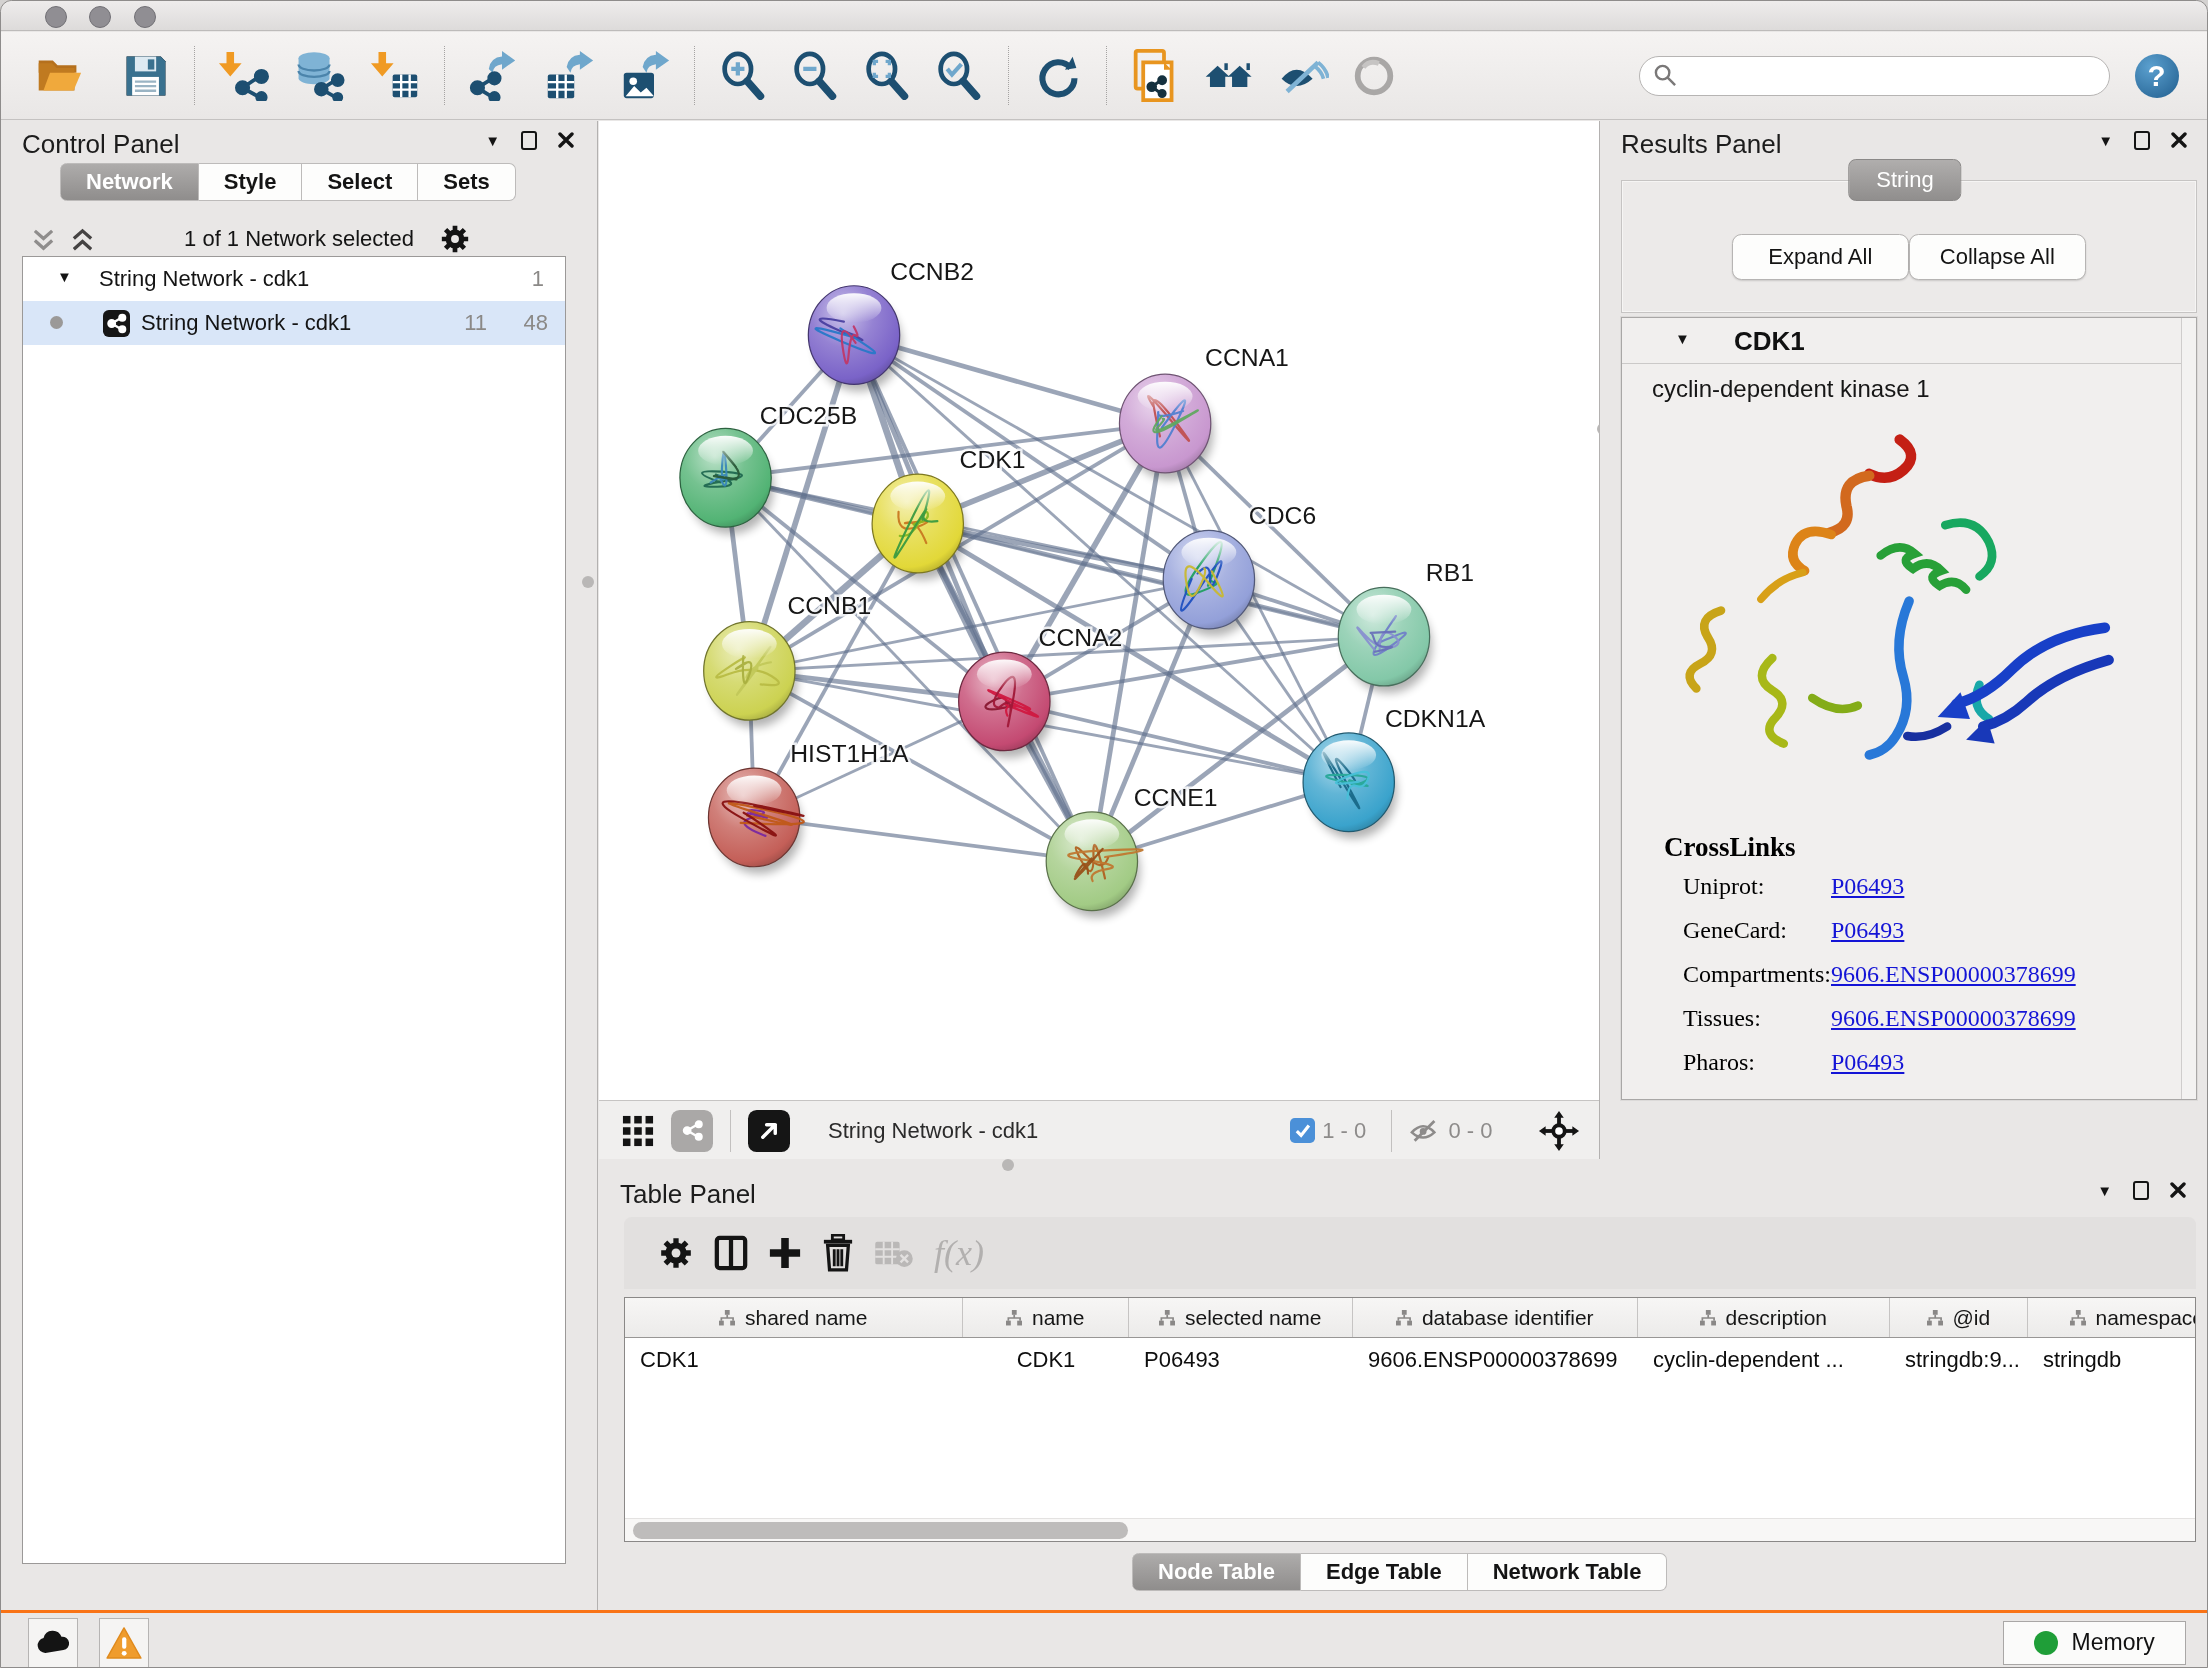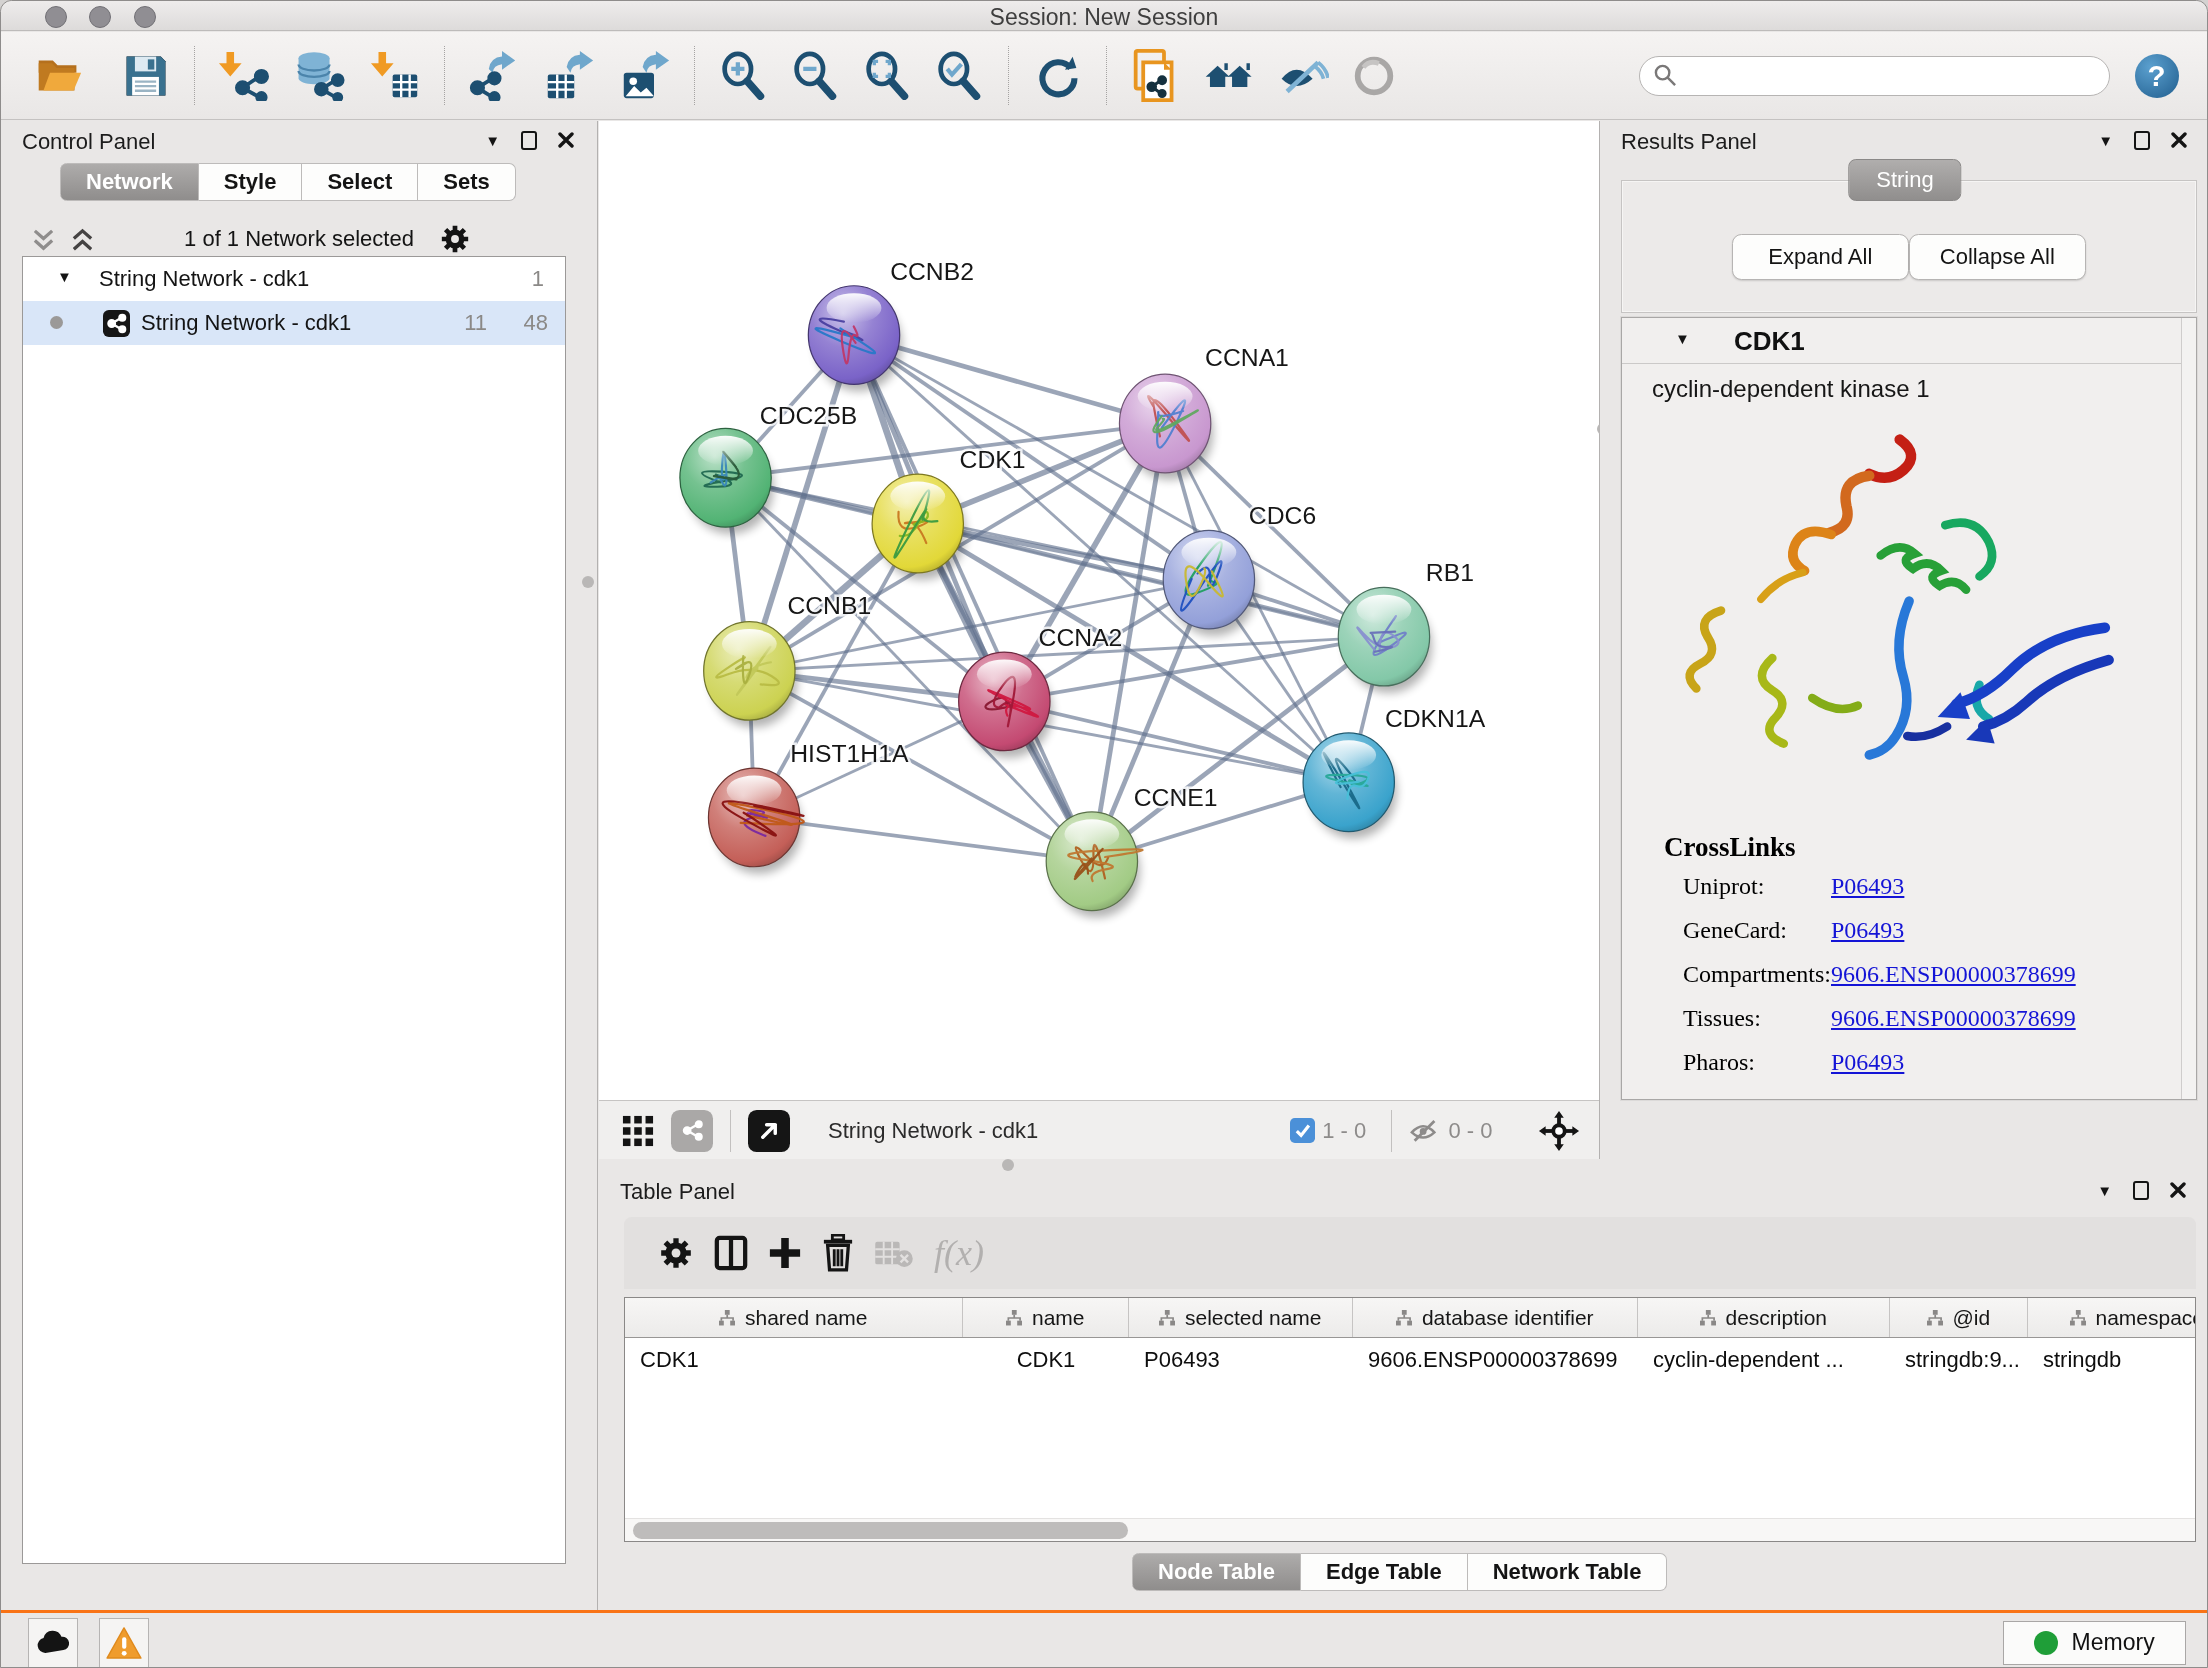--- a/index.html
+++ b/index.html
@@ -28,21 +28,21 @@
     border:1.4px solid #b6b4b3; border-radius:20px; display:flex; align-items:center;
     padding-left:13.3px; }
   .searchbox input { border:none; outline:none; font-size:21px; width:399px; background:transparent; }
   .help-btn { width:44px; height:44px; border-radius:50%;
     background:radial-gradient(circle at 35% 30%, #5ba0cf, #2f6e9e 75%);
     color:#fff; font-size:29.5px; font-weight:bold; display:flex; align-items:center;
     justify-content:center; margin:0 28.5px 0 25px; flex:none; }
 
   
   .phead { position:absolute; left:0; right:0; top:0; height:42px; }
-  .phead .ptitle { position:absolute; left:21px; top:7.6px; font-size:22px; color:#1c1c1c; }
+  .phead .ptitle { position:absolute; left:21px; top:7.6px; font-size:26px; color:#1c1c1c; }
   .ph-ctrls { position:absolute; right:23px; top:9.5px; display:flex; align-items:center; gap:21px; }
   .tri { font-size:15px; color:#141414; line-height:1; }
   .float-ic { width:16px; height:19px; border:2.4px solid #141414; border-radius:2.9px; display:inline-block; }
 
   
   .control-panel { position:absolute; left:0; top:120px; width:597px; height:1489px;
     background:#e9e7e6; border-right:1px solid #b3b1b0; }
   .tabs { display:flex; }
   .tab { height:38px; padding:0 25px; background:#fdfdfc; border:1px solid #bdbbba;
     border-left:none; font-size:22px; color:#141414; display:flex; align-items:center;font-weight:bold; }
@@ -136,21 +136,20 @@
 </style>
 </head>
 <body>
 
 <div class="app">
 
   <div class="titlebar">
     <div class="traffic t1"></div>
     <div class="traffic t2"></div>
     <div class="traffic t3"></div>
-    <div class="win-title">Session: New Session</div>
   </div>
 
   <div class="toolbar">
     <div class="tbi" style="margin-left:32px">
       <svg width="49" height="49" viewBox="0 0 52 52">
         <path d="M5 10h15l5 5h20v8H5z" fill="#b5701d"></path>
         <path d="M5 10v32h38V18H24l-5-5H5z" fill="#c07a20"></path>
         <path d="M10 42l7-19h33l-8 19z" fill="#f0a93c"></path>
       </svg>
     </div>

